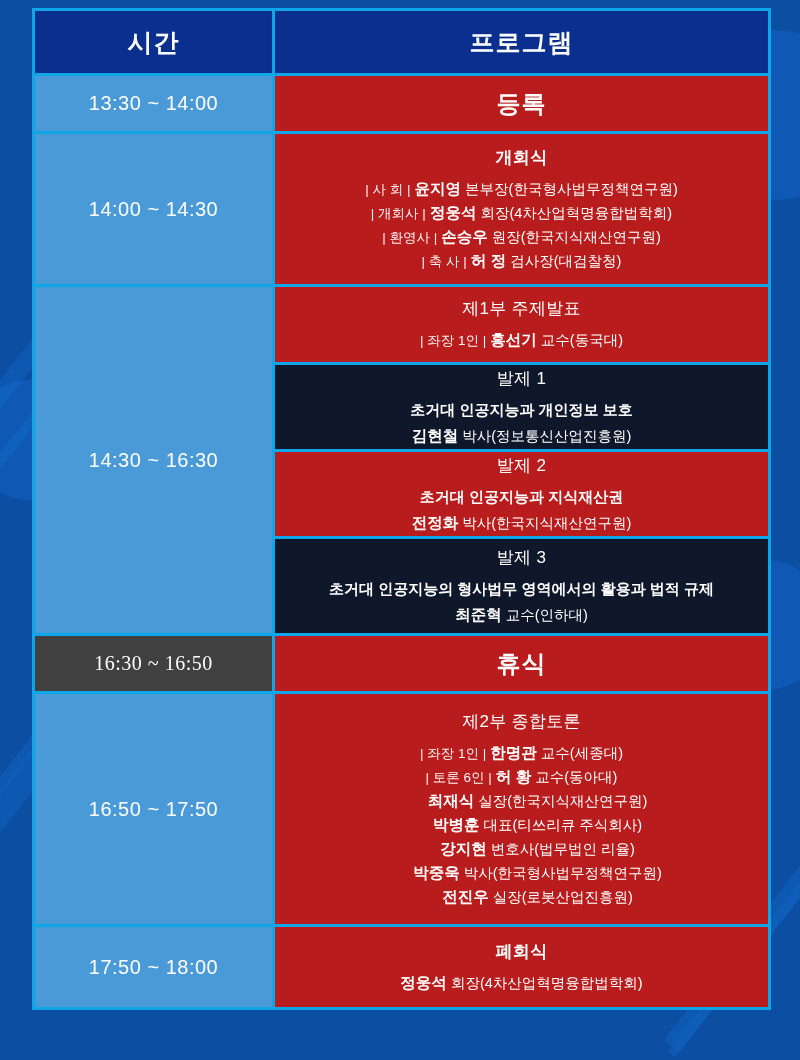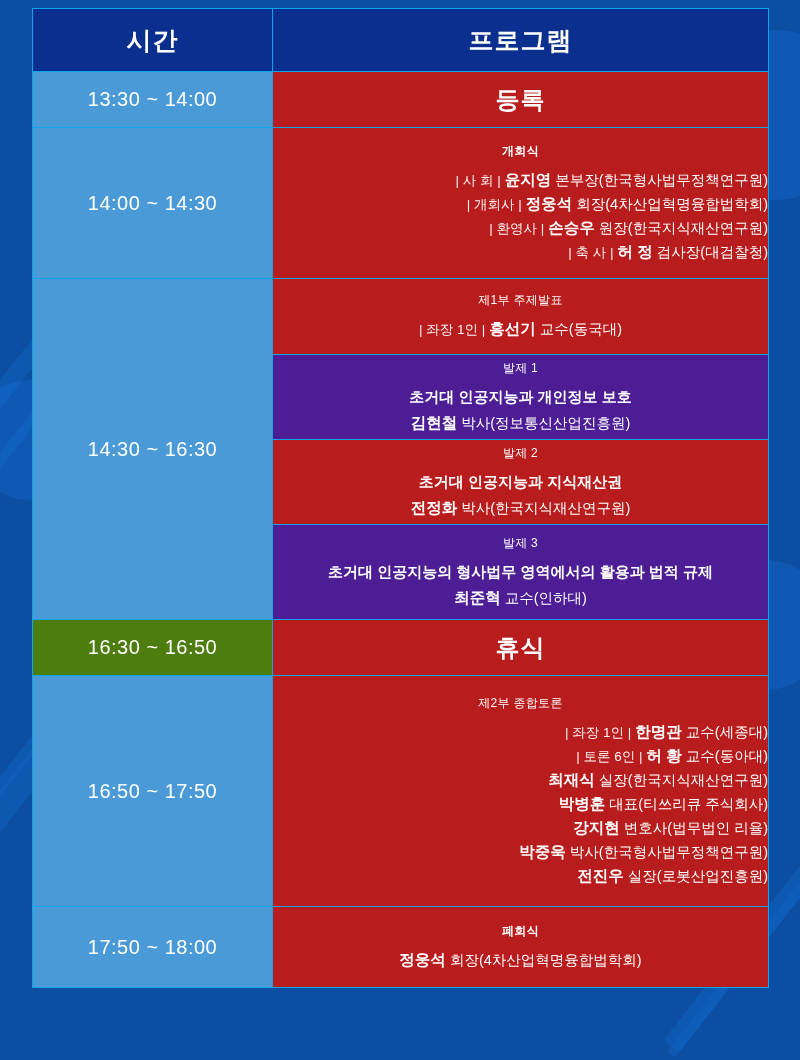--- a/index.html
+++ b/index.html
@@ -44,21 +44,21 @@
 
   table.schedule {
     position: absolute;
     left: 32px;
     top: 8px;
     width: 736px;
     border-collapse: collapse;
     table-layout: fixed;
   }
   table.schedule td, table.schedule th {
-    border: 1px solid #0ea5e9;
+    border: 3px solid #0ea5e9;
     vertical-align: middle;
     text-align: center;
     color: #ffffff;
     padding: 0;
   }
   .col-time { width: 240px; }
   .col-prog { width: 496px; }
 
   thead th {
     background: #0a2f8f;
@@ -67,36 +67,36 @@
     font-weight: bold;
     letter-spacing: 1px;
   }
 
   td.time {
     background: #4b9ad8;
     font-size: 20px;
     letter-spacing: .5px;
     color: #ffffff;
   }
-  td.time.light { background: #4d7c0f; }
+  td.time.light { background: #404040; font-family: Liberation Serif, serif; }
 
   td.prog {
     background: #b91c1c;
     padding: 12px 10px;
   }
-  td.prog.alt { background: #4c1d95; margin-top: 40px; }
+  td.prog.alt { background: #0f172a; margin-top: 40px; }
   td.prog.break { background: #b91c1c; margin-left: 41px; }
 
   .big {
     font-size: 24px;
     font-weight: bold;
     letter-spacing: 1px;
   }
   .sec-title {
-    font-size: 12px;
+    font-size: 17px;
     font-weight: bold;
     margin-bottom: 8px;
     letter-spacing: .3px;
   }
   .sec-title.plain { font-weight: normal; }
   .line {
     font-size: 14.5px;
     line-height: 23px;
     white-space: nowrap;
   }
@@ -115,21 +115,21 @@
     margin-bottom: 2px;
   }
   .speaker {
     font-size: 14.5px;
     line-height: 23px;
   }
   .speaker .nm {
     font-weight: bold;
     font-size: 15.5px;
   }
-  .rows { display: block; text-align: right; }
+  .rows { display: block; }
   .indent { padding-left: 32px; }
   .pipe { opacity: .9; }
 </style>
 </head>
 <body>
 
 <div class="sheet">
 
   <div class="bg-deco">
     <div class="stripe" style="left:-60px; top:250px; width:18px; height:420px;"></div>

